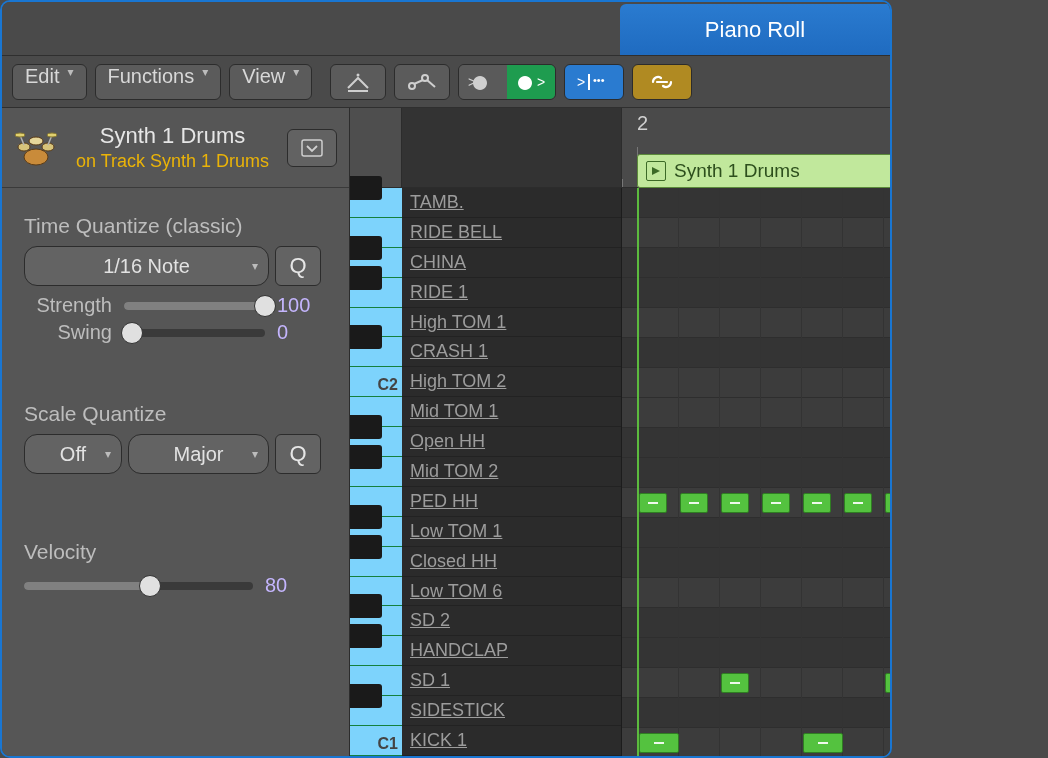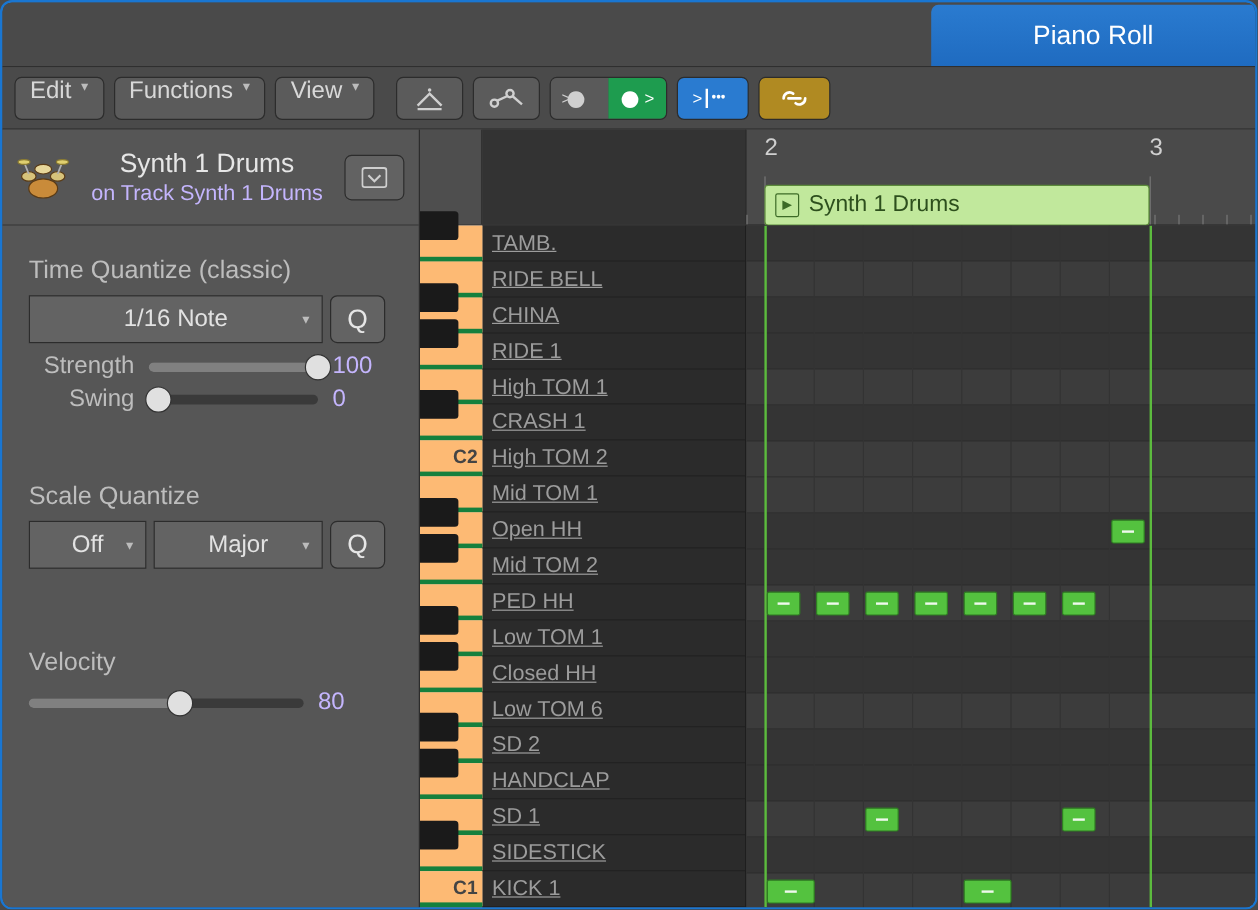--- a/index.html
+++ b/index.html
@@ -1,18 +1,18 @@
 <!DOCTYPE html>
 <html><head>
 <meta charset="utf-8">
 <style>
   * { box-sizing: border-box; margin: 0; padding: 0; font-family: -apple-system, "Helvetica Neue", Arial, sans-serif; }
   html, body { width: 1048px; height: 758px; background: #4a4a4a; overflow: hidden; }
   .window {
-    width: 1048px; height: 758px;
+    width: 892px; height: 758px;
     background: #4a4a4a;
     border: 2px solid #1976d2;
     border-radius: 10px;
     overflow: hidden;
     display: flex; flex-direction: column;
   }
 
   
   .tabbar { height: 54px; background: #4a4a4a; display: flex; align-items: stretch; border-bottom: 1px solid #2f2f2f;}
   .tab-spacer { flex: 1; }
@@ -78,34 +78,34 @@
   .region-header {
     height: 80px;
     display: flex; align-items: center;
     padding: 0 12px;
     gap: 12px;
     border-bottom: 1px solid #3a3a3a;
   }
   .drum-icon { width: 44px; height: 44px; border-radius: 4px; display:flex; align-items:center; justify-content:center; }
   .region-title-box { flex:1; text-align: center; }
   .region-title { color: #e6e6e6; font-size: 22px; font-weight: 500; }
-  .region-sub { color: #c4b5fd; font-size: 18px; margin-top: 2px;}
+  .region-sub { color: #eab308; font-size: 18px; margin-top: 2px;}
   .disc-btn {
     width: 50px; height: 38px; background: #626262;
     border: 1px solid #2c2c2c; border-radius: 6px;
     display:flex; align-items:center; justify-content:center;
   }
   .inspector { padding: 12px 28px 12px 22px; color: #c9c9c9; }
   .insp-label { font-size: 21px; margin: 14px 0 8px 0; color: #bdbdbd;}
   .row { display:flex; align-items:center; gap: 6px; margin-bottom: 8px;}
   .select-btn {
     flex: 1; height: 40px;
     background: #636363;
     border: 1px solid #2c2c2c;
-    border-radius: 0;
+    border-radius: 13px;
     color: #e2e2e2; font-size: 20px;
     display:flex; align-items:center; justify-content:center;
     position:relative;
   }
   .select-btn .mini-chev { position:absolute; right:10px; font-size:12px; color:#bcbcbc;}
   .q-btn {
     width: 46px; height: 40px;
     background: #636363;
     border: 1px solid #2c2c2c;
     border-radius: 6px;
@@ -167,22 +167,22 @@
     height: 30px;
     display:flex; align-items:center;
     color:#9c9c9c; font-size: 18px;
     border-bottom: 1px solid #222;
     padding-left: 8px;
     position: relative;
     text-decoration: underline;
   }
   .kb-lane {
     height: 30px;
-    border-bottom: 4px solid #15803d;
-    background: #fdba74;
+    border-bottom: 1px solid #15803d;
+    background: #7dd3fc;
     position: relative;
   }
   .kb-black {
     position:absolute; left:0; top: -12px; height:24px; width:32px;
     background:#1a1a1a; border-radius: 0 3px 3px 0;
     z-index: 2;
   }
   .kb-octave-label {
     position:absolute; right: 4px; bottom: 2px; color:#444; font-size: 16px; font-weight:600;
     z-index: 3;

